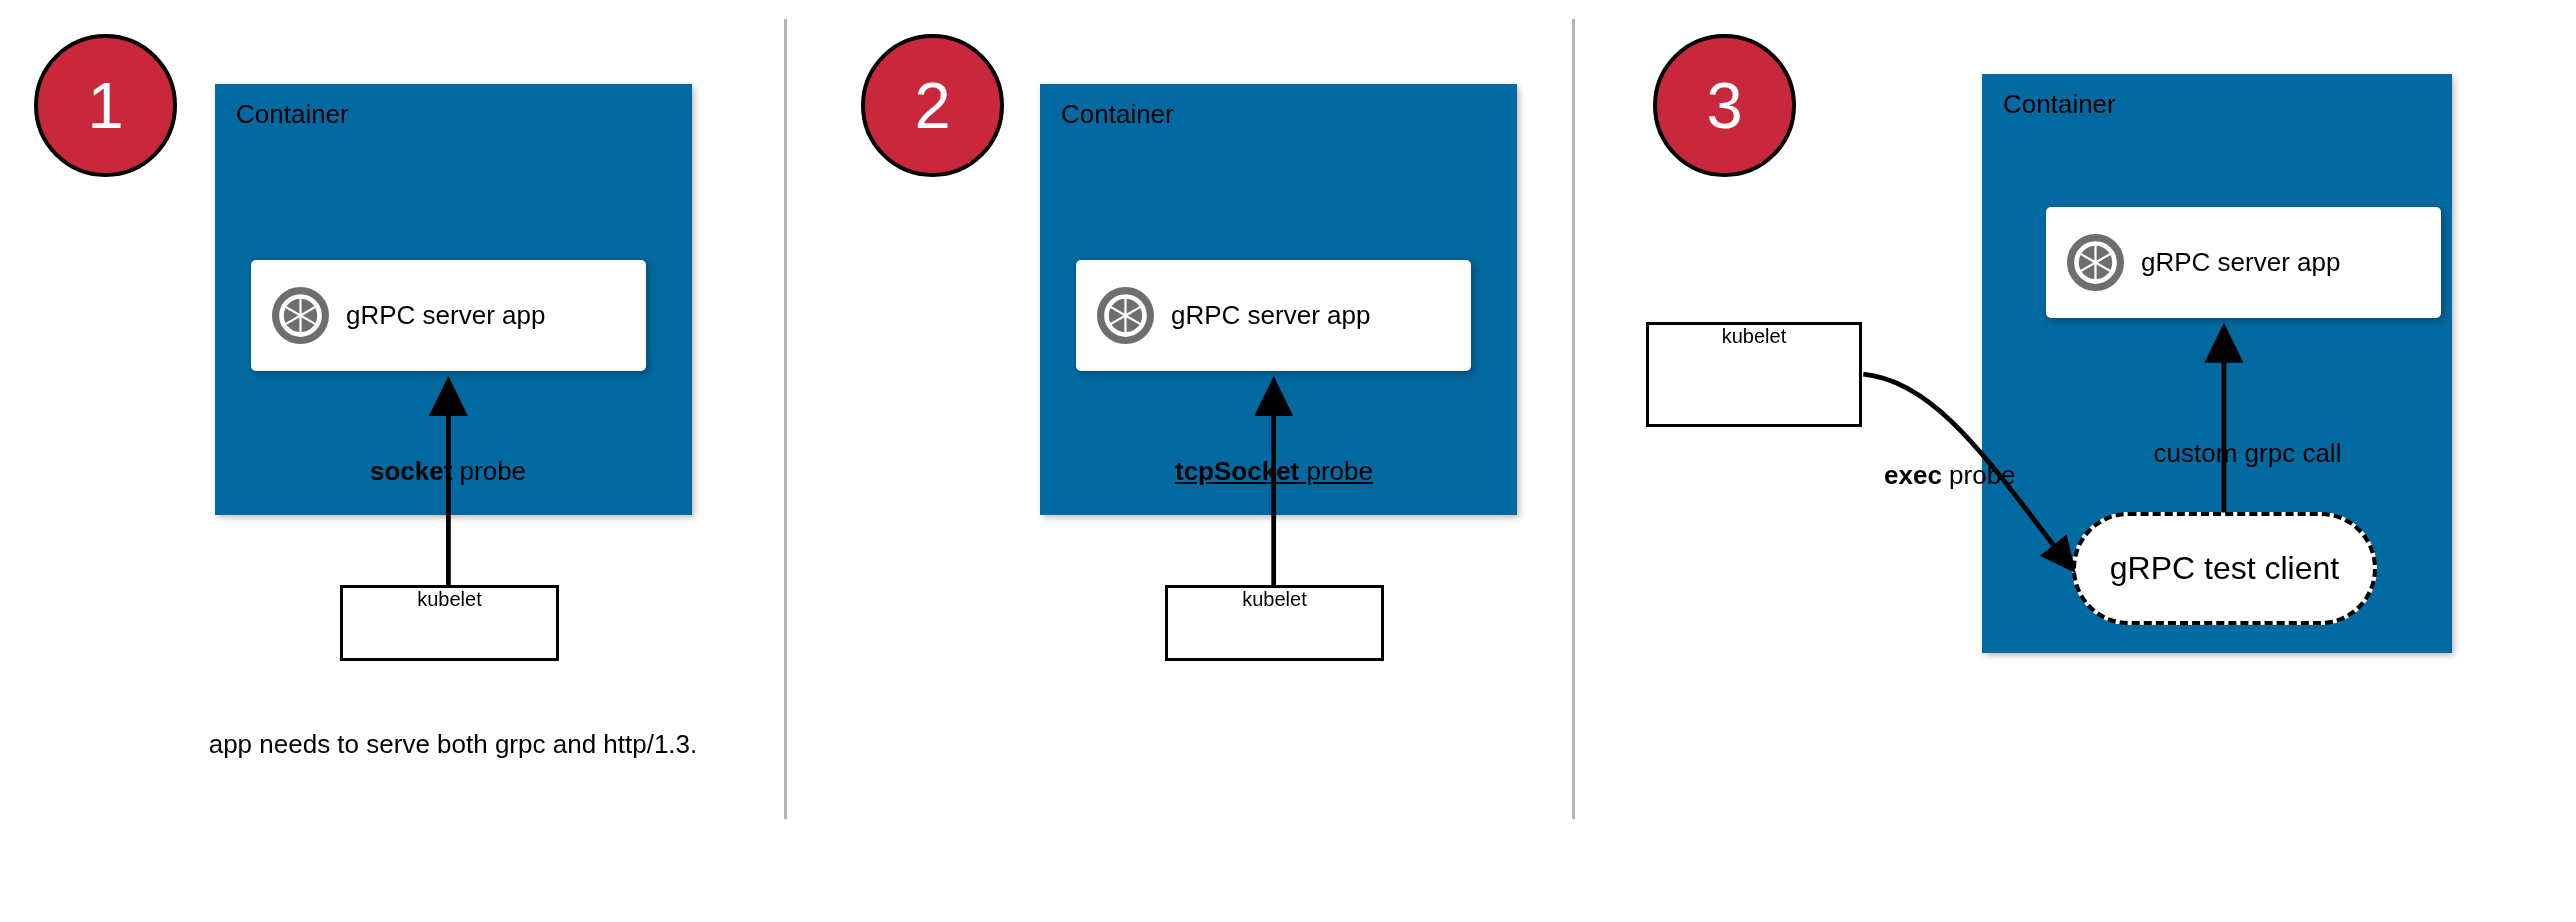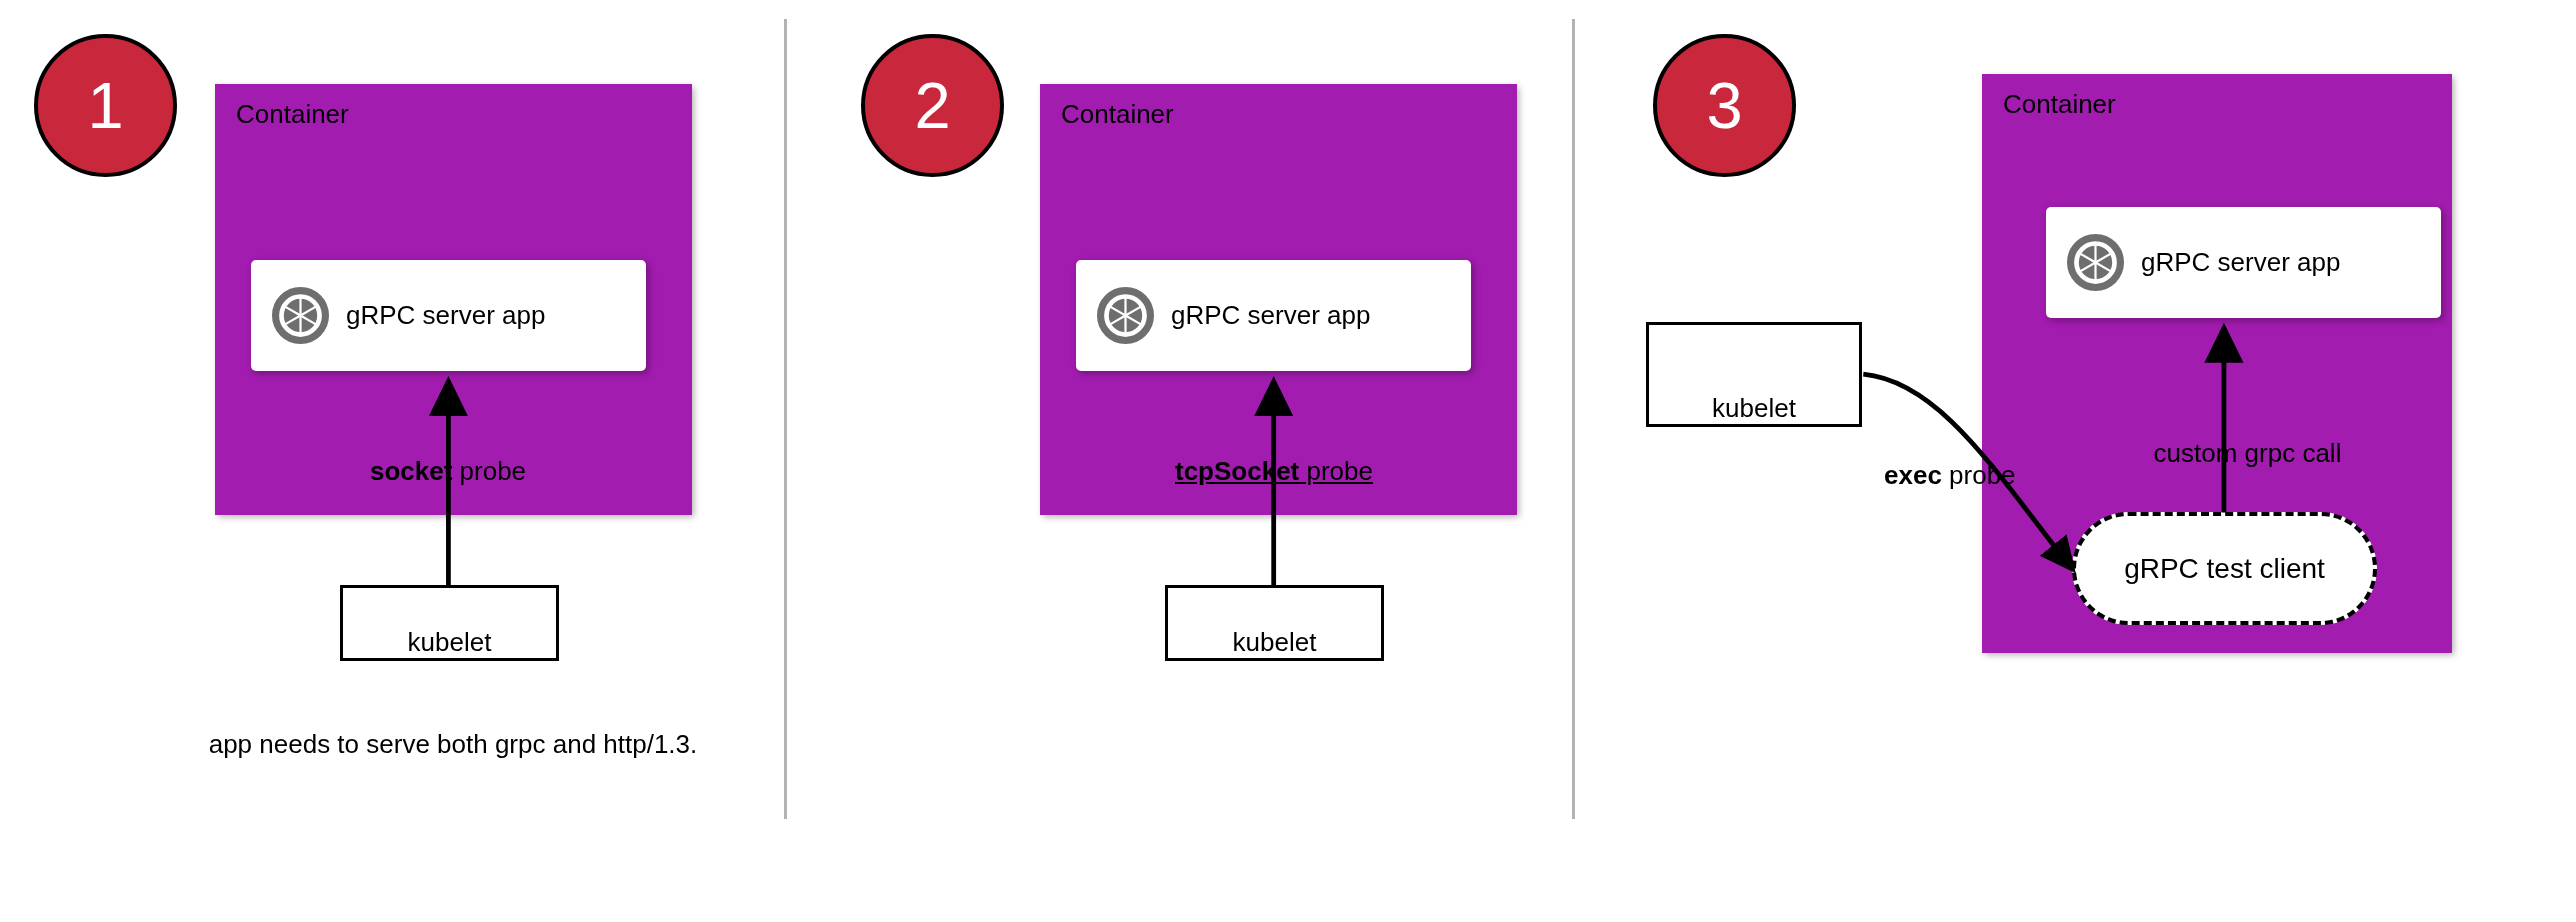--- a/index.html
+++ b/index.html
@@ -43,21 +43,21 @@
     justify-content: center;
     color: #ffffff;
     font-size: 65px;
     line-height: 1;
     font-weight: 400;
   }
 
   
   .container-box {
     position: absolute;
-    background: #a21caf;
+    background: #0369a1;
     box-shadow: 2.9px 2.9px 6.7px rgba(0,0,0,0.30);
   }
   .container-label {
     position: absolute;
     left: 21px;
     top: 15.3px;
     font-size: 26px;
     white-space: nowrap;
   }
 
@@ -83,36 +83,36 @@
     white-space: nowrap;
   }
 
   
   .plain-box {
     position: absolute;
     background: #ffffff;
     border: 3.8px solid #000000;
     box-sizing: border-box;
     display: flex;
-    align-items: flex-end;
+    align-items: flex-start;
     justify-content: center;
-    font-size: 26px;
+    font-size: 20px;
   }
 
   
   .dashed-pill {
     position: absolute;
     background: #ffffff;
     border: 4.8px dashed #000000;
     border-radius: 57px;
     box-sizing: border-box;
     display: flex;
     align-items: center;
     justify-content: center;
-    font-size: 28px;
+    font-size: 32px;
   }
 
   
   .edge-label {
     position: absolute;
     font-size: 26px;
     white-space: nowrap;
     text-align: center;
   }
   .edge-label b { font-weight: 700; }

